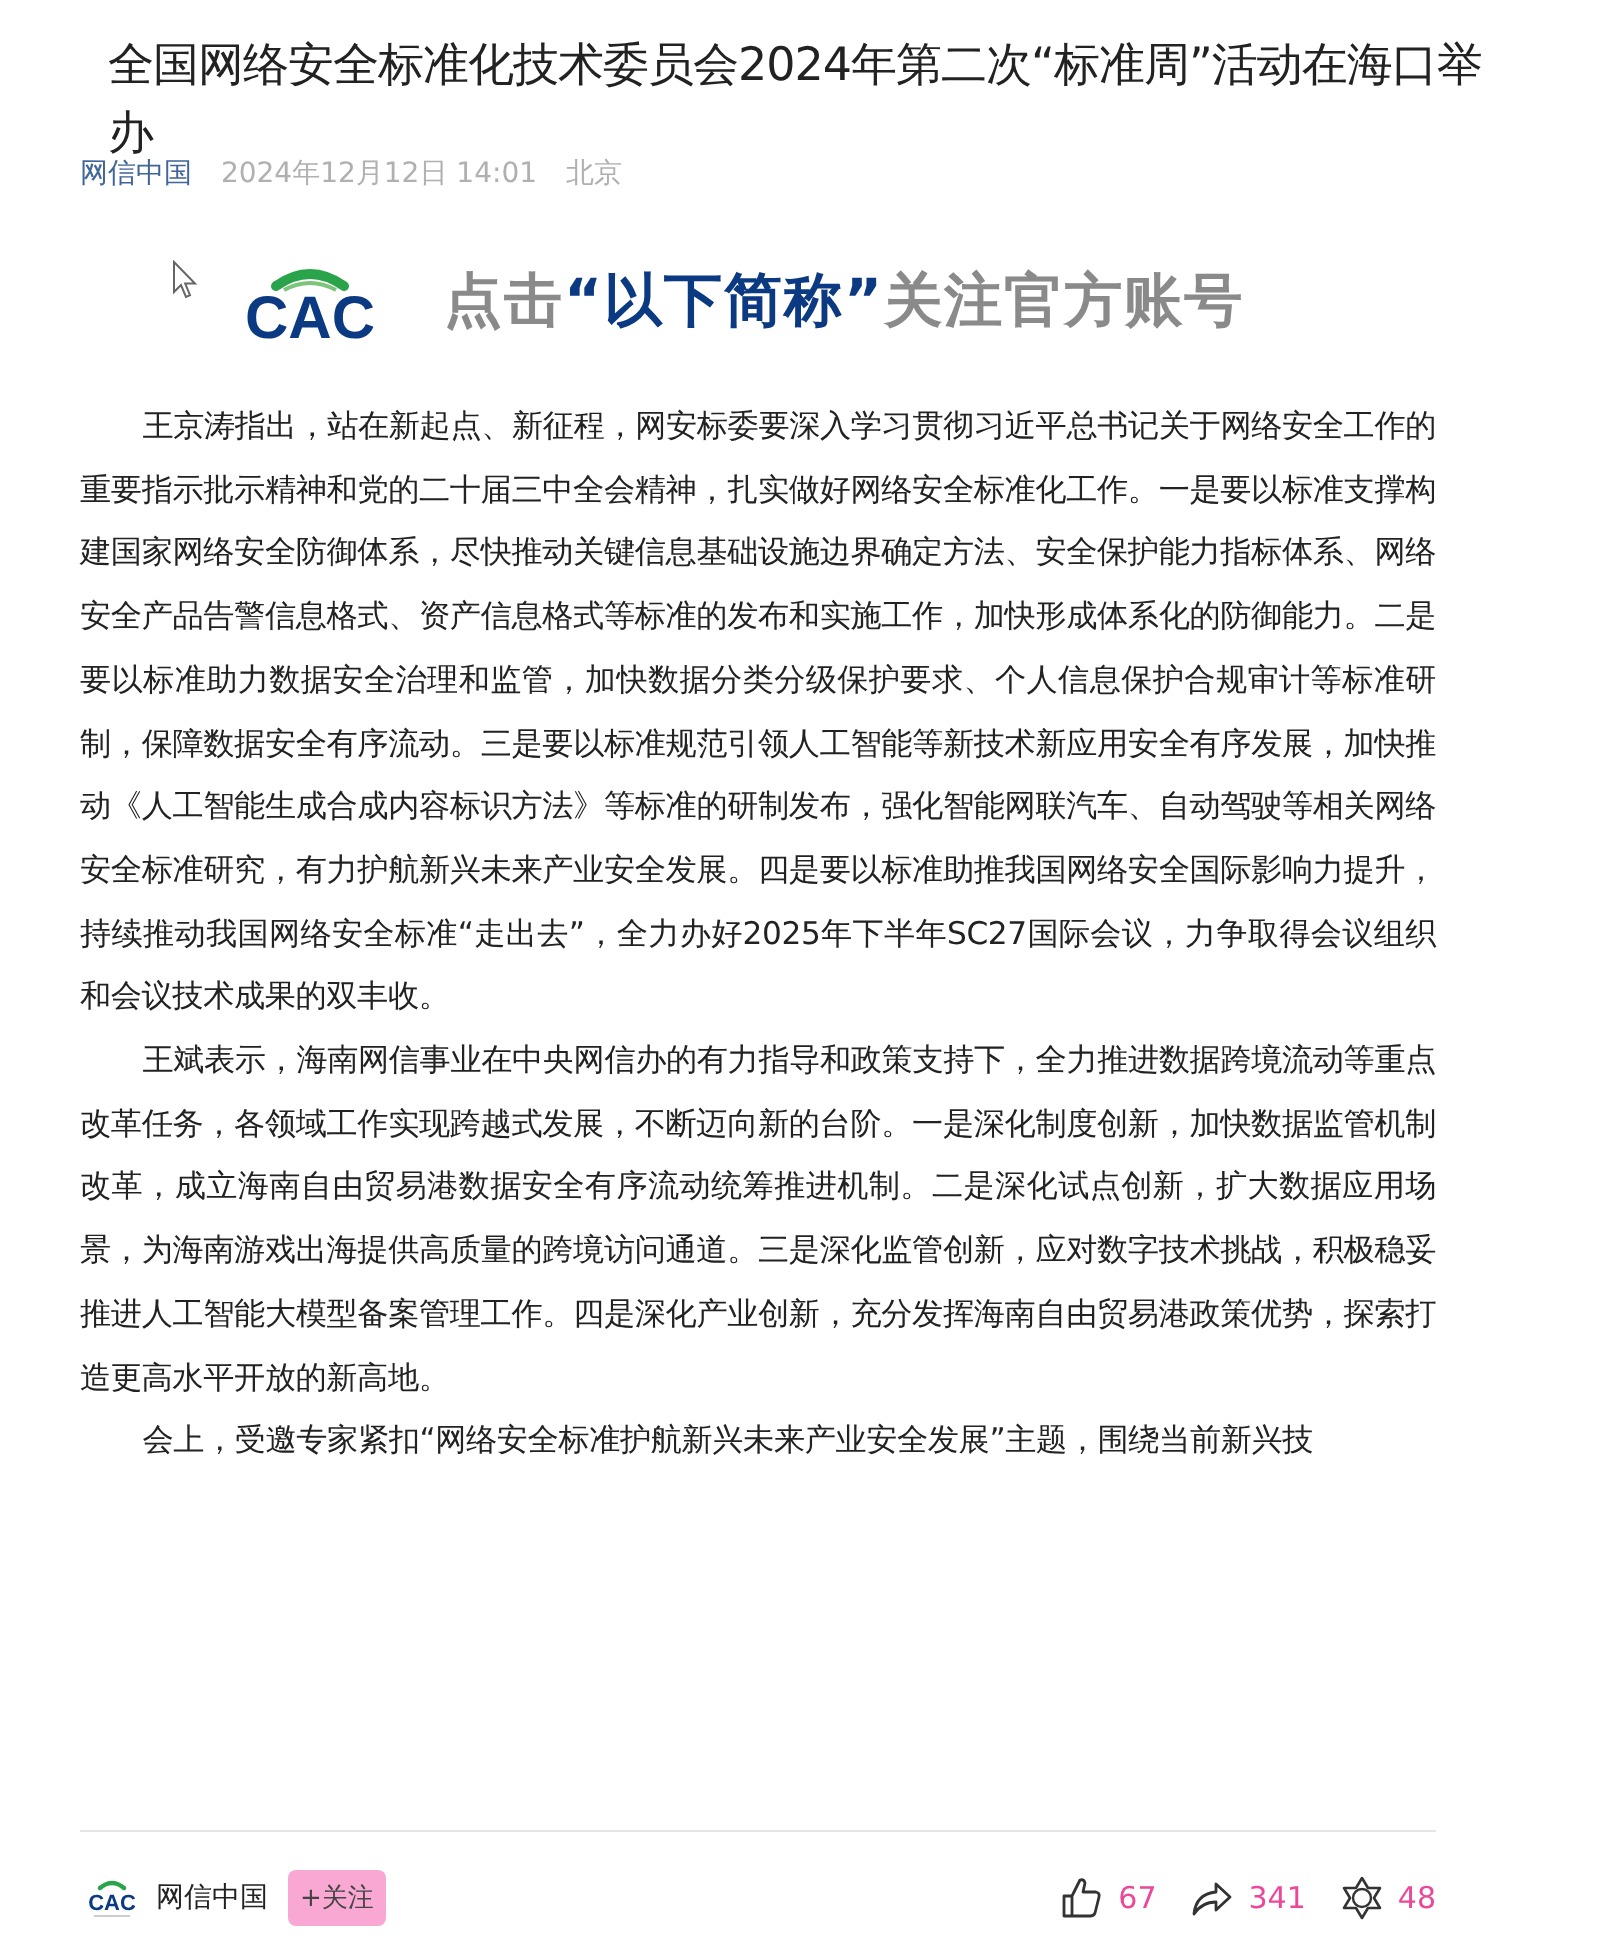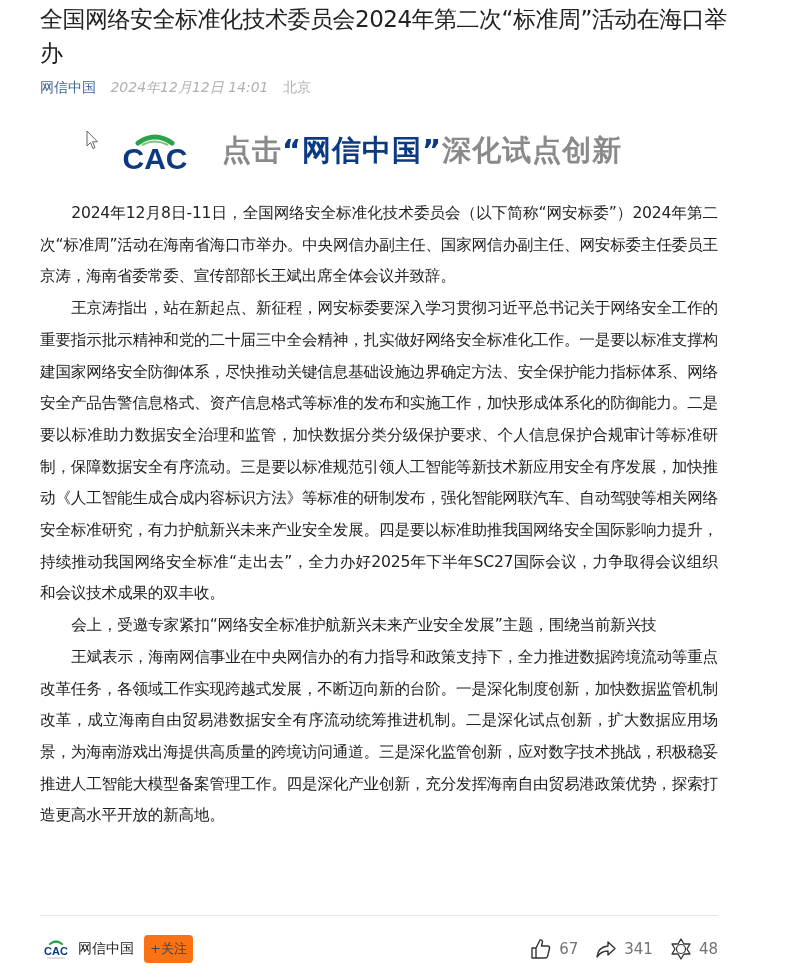--- a/index.html
+++ b/index.html
@@ -1,39 +1,39 @@
 <!DOCTYPE html>
 <html><head>
 <meta charset="utf-8">
 <style>
   html, body { margin: 0; padding: 0; background: #ffffff; }
   body { width: 806px; height: 975px; position: relative; overflow: hidden;
          font-family: "DejaVu Sans", "Liberation Sans", sans-serif; color: #222222; }
   .title { position: absolute; left: 40px; top: 2px; width: 690px;
-           font-size: 23px; line-height: 34px; color: #222222; font-weight: normal; margin: 0; letter-spacing: -0.5px; }
+           font-size: 23px; line-height: 34px; color: #222222; font-weight: normal; margin: 14px; letter-spacing: -0.5px; }
   .meta { position: absolute; left: 40px; top: 77px; font-size: 14px; line-height: 20px; color: #b0b0b0; white-space: nowrap; }
   .meta .source { color: #406599; margin-right: 10px; cursor: pointer; }
-  .meta .date { margin-right: 10px; font-style: italic; }
+  .meta .date { margin-right: 10px; }
   .banner { position: absolute; left: 86px; top: 128px; height: 46px; display: flex; align-items: center; }
   .cursor { width: 14px; height: 20px; margin-right: 10px; align-self: flex-start; margin-top: 2px; }
   .cac-logo { width: 90px; height: 44px; margin-right: 22px; }
   .banner-text { font-size: 29px; font-weight: bold; color: #8a8a8a; letter-spacing: 1px; white-space: nowrap; }
   .banner-text .hl { color: #0b3a82; }
   .article { position: absolute; left: 40px; top: 198px; width: 678px; font-size: 15.6px; line-height: 31.7px; color: #222222; }
   .article p { margin: 0 0 0 0; text-indent: 2em; text-align: justify; letter-spacing: -0.2px; }
   .article b { font-weight: normal; }
   .divider { position: absolute; left: 40px; top: 915px; width: 678px; height: 1px; background: #e5e5e5; }
   .footer { position: absolute; left: 40px; top: 933px; width: 678px; height: 32px; display: flex; align-items: center; }
   .author-avatar { width: 32px; height: 32px; border-radius: 50%; background: #fff; display: flex; align-items: center; justify-content: center; margin-right: 6px; }
   .author-name { font-size: 14px; color: #222; margin-right: 10px; cursor: pointer; }
-  .follow-btn { font-size: 13px; color: #444; background: #f97316; border-radius: 4px; padding: 5px 6px; cursor: pointer; }
+  .follow-btn { font-size: 13px; color: #444; background: #f9a8d4; border-radius: 4px; padding: 5px 6px; cursor: pointer; }
   .spacer { flex: 1; }
   .stat { display: flex; align-items: center; margin-left: 16px; cursor: pointer; }
   .stat svg { width: 24px; height: 24px; margin-right: 6px; }
-  .stat span { font-size: 15px; color: #737373; }
+  .stat span { font-size: 15px; color: #ec4899; }
 </style>
 </head>
 <body>
 
 <h1 class="title">全国网络安全标准化技术委员会2024年第二次“标准周”活动在海口举办</h1>
 
 <div class="meta">
   <span class="source">网信中国</span>
   <span class="date">2024年12月12日 14:01</span>
   <span class="loc">北京</span>
@@ -42,29 +42,28 @@
 <div class="banner">
   <svg class="cursor" viewBox="0 0 14 20">
     <path d="M1 1 L1 16 L4.5 12.5 L7 18.5 L9 17.6 L6.6 11.8 L11.5 11.8 Z" fill="#fff" stroke="#666" stroke-width="1"></path>
   </svg>
   <svg class="cac-logo" viewBox="0 0 90 44">
     <path d="M28 14 Q45 2 62 14" fill="none" stroke="#2aa44a" stroke-width="5" stroke-linecap="round"></path>
     <path d="M32 16 Q45 9 58 16" fill="none" stroke="#7cc47a" stroke-width="2"></path>
     <text x="45" y="40" text-anchor="middle" font-family="Liberation Sans, sans-serif" font-weight="bold" font-size="30" fill="#0b3a82">CAC</text>
   </svg>
   <div class="banner-text">
-    <span>点击</span><span class="hl">“网信中国”</span><span>深化试点创新</span>
+    <span>点击</span><span class="hl">“以下简称”</span><span>关注官方账号</span>
   </div>
 </div>
 
 <div class="article" id="article-body">
-    <p><span>2024年12月8日-11日，全国网络安全标准化技术委员会（以下简称“网安标委”）2024年第二次“标准周”活动在海南省海口市举办。中央网信办副主任、国家网信办副主任、网安标委主任委员王京涛，海南省委常委、宣传部部长王斌出席全体会议并致辞。</span></p>
     <p><span>王京涛指出，站在新起点、新征程，网安标委要深入学习贯彻习近平总书记关于网络安全工作的重要指示批示精神和党的二十届三中全会精神，扎实做好网络安全标准化工作。</span><b>一是</b><span>要以标准支撑构建国家网络安全防御体系，尽快推动关键信息基础设施边界确定方法、安全保护能力指标体系、网络安全产品告警信息格式、资产信息格式等标准的发布和实施工作，加快形成体系化的防御能力。</span><b>二是</b><span>要以标准助力数据安全治理和监管，加快数据分类分级保护要求、个人信息保护合规审计等标准研制，保障数据安全有序流动。</span><b>三是</b><span>要以标准规范引领人工智能等新技术新应用安全有序发展，加快推动《人工智能生成合成内容标识方法》等标准的研制发布，强化智能网联汽车、自动驾驶等相关网络安全标准研究，有力护航新兴未来产业安全发展。</span><b>四是</b><span>要以标准助推我国网络安全国际影响力提升，持续推动我国网络安全标准“走出去”，全力办好2025年下半年SC27国际会议，力争取得会议组织和会议技术成果的双丰收。</span></p>
+    <p><span>王斌表示，海南网信事业在中央网信办的有力指导和政策支持下，全力推进数据跨境流动等重点改革任务，各领域工作实现跨越式发展，不断迈向新的台阶。</span><b>一是</b><span>深化制度创新，加快数据监管机制改革，成立海南自由贸易港数据安全有序流动统筹推进机制。</span><b>二是</b><span>深化试点创新，扩大数据应用场景，为海南游戏出海提供高质量的跨境访问通道。</span><b>三是</b><span>深化监管创新，应对数字技术挑战，积极稳妥推进人工智能大模型备案管理工作。</span><b>四是</b><span>深化产业创新，充分发挥海南自由贸易港政策优势，探索打造更高水平开放的新高地。</span></p>
     <p><span>会上，受邀专家紧扣“网络安全标准护航新兴未来产业安全发展”主题，围绕当前新兴技</span></p>
-    <p><span>王斌表示，海南网信事业在中央网信办的有力指导和政策支持下，全力推进数据跨境流动等重点改革任务，各领域工作实现跨越式发展，不断迈向新的台阶。</span><b>一是</b><span>深化制度创新，加快数据监管机制改革，成立海南自由贸易港数据安全有序流动统筹推进机制。</span><b>二是</b><span>深化试点创新，扩大数据应用场景，为海南游戏出海提供高质量的跨境访问通道。</span><b>三是</b><span>深化监管创新，应对数字技术挑战，积极稳妥推进人工智能大模型备案管理工作。</span><b>四是</b><span>深化产业创新，充分发挥海南自由贸易港政策优势，探索打造更高水平开放的新高地。</span></p>
   </div>
 
 <div class="divider"></div>
 
 <div class="footer">
   <div class="author-avatar">
     <svg width="30" height="22" viewBox="0 0 30 22">
       <path d="M9 6 Q15 1 21 6" fill="none" stroke="#2aa44a" stroke-width="2.2" stroke-linecap="round"></path>
       <text x="15" y="17" text-anchor="middle" font-family="Liberation Sans, sans-serif" font-weight="bold" font-size="11" fill="#0b3a82">CAC</text>
       <line x1="6" y1="20" x2="24" y2="20" stroke="#999" stroke-width="0.6"></line>

